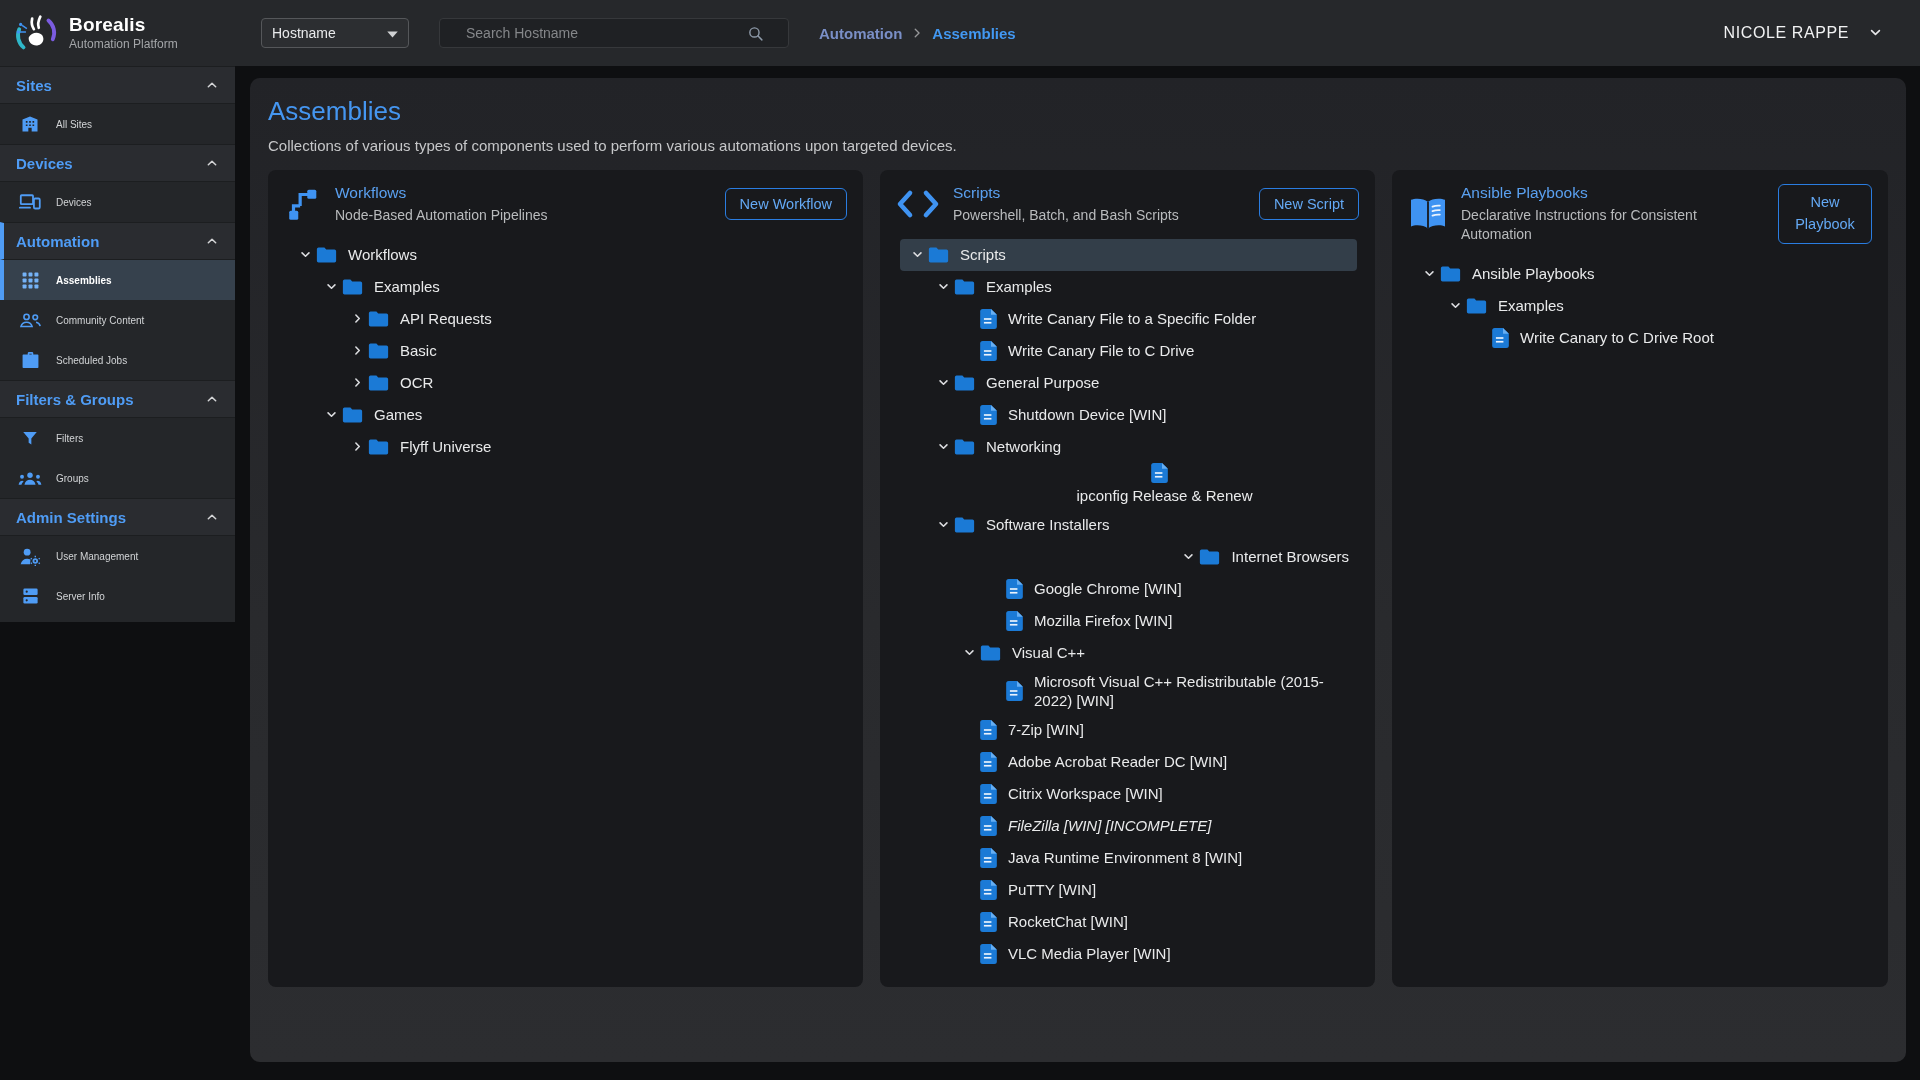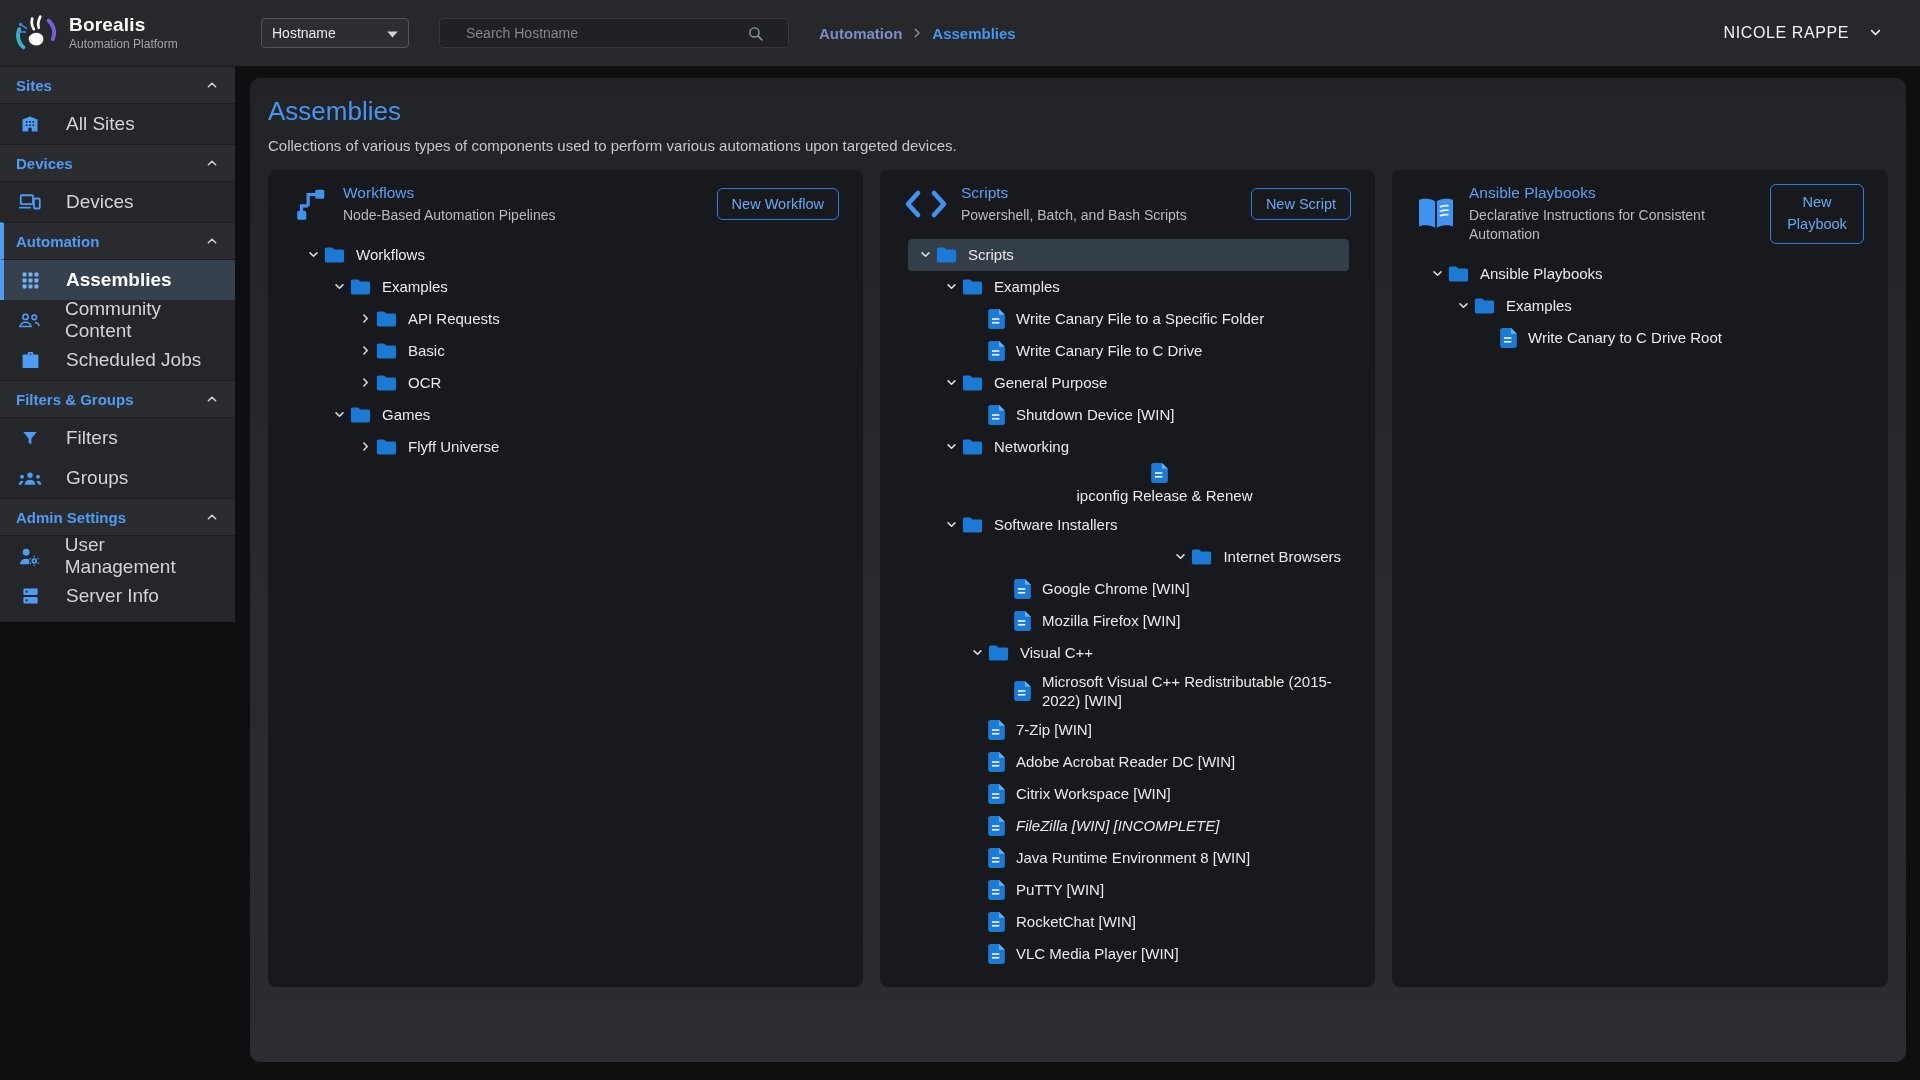--- a/index.html
+++ b/index.html
@@ -40,36 +40,36 @@
   .layout { display:flex; height:1014px; }
   .sidebar { width:235px; flex:0 0 235px; background:#242629; height:556px; }
   .side-header {
     height:38px; display:flex; align-items:center; justify-content:space-between;
     padding:0 15px 0 16px; background:#2a2c30;
     border-top:1px solid #1c1e20; border-bottom:1px solid #1c1e20;
     color:#4f9cf5; font-weight:bold; font-size:15px; cursor:pointer;
   }
   .side-header.active { border-left:4px solid #4f9cf5; padding-left:12px; }
   .side-item {
-    height:40px; display:flex; align-items:center; gap:24px; padding:0 22px 0 18px;
-    color:#d2d4d6; font-size:19px; cursor:pointer;
+    height:40px; display:flex; align-items:center; gap:14px; padding:0 22px 0 18px;
+    color:#d2d4d6; font-size:10px; cursor:pointer;
   }
   .side-item.active { background:#36414d; border-left:4px solid #4f9cf5; padding-left:14px; color:#ffffff; font-weight:bold; }
   .side-icon { width:24px; display:flex; justify-content:center; align-items:center; }
   
   .main { flex:1; padding:12px 14px 18px 15px; }
   .panel {
     height:984px; border-radius:10px;
     background:linear-gradient(180deg,#222327 0%, #292a2d 55%, #2c2d30 100%);
     padding:14px 18px;
   }
   .page-title { color:#4596f0; font-size:26px; font-weight:400; margin:4px 0 10px 0; }
   .page-desc { color:#c6c7c9; font-size:15px; margin:0 0 16px 0; }
   .cards { display:flex; gap:17px; height:817px; }
-  .card { background:#18191c; border-radius:8px; padding:14px 24px; overflow:hidden; }
+  .card { background:#18191c; border-radius:8px; padding:14px 16px; overflow:hidden; }
   .card.c0 { width:595px; flex:0 0 595px; }
   .card.c1 { width:495px; flex:0 0 495px; }
   .card.c2 { width:496px; flex:0 0 496px; }
   .card-header { display:flex; align-items:center; gap:13px; }
   .hdr-icon { flex:0 0 auto; display:flex; align-items:center; }
   .header-text { flex:1; min-width:0; }
   .card-title { color:#5aa0f0; font-size:15.5px; cursor:pointer; }
   .card-sub { color:#b9bbbd; font-size:14px; margin-top:4px; line-height:1.35; }
   .card-button {
     background:transparent; border:1px solid #2a7de1; color:#64a9f5; border-radius:6px;

